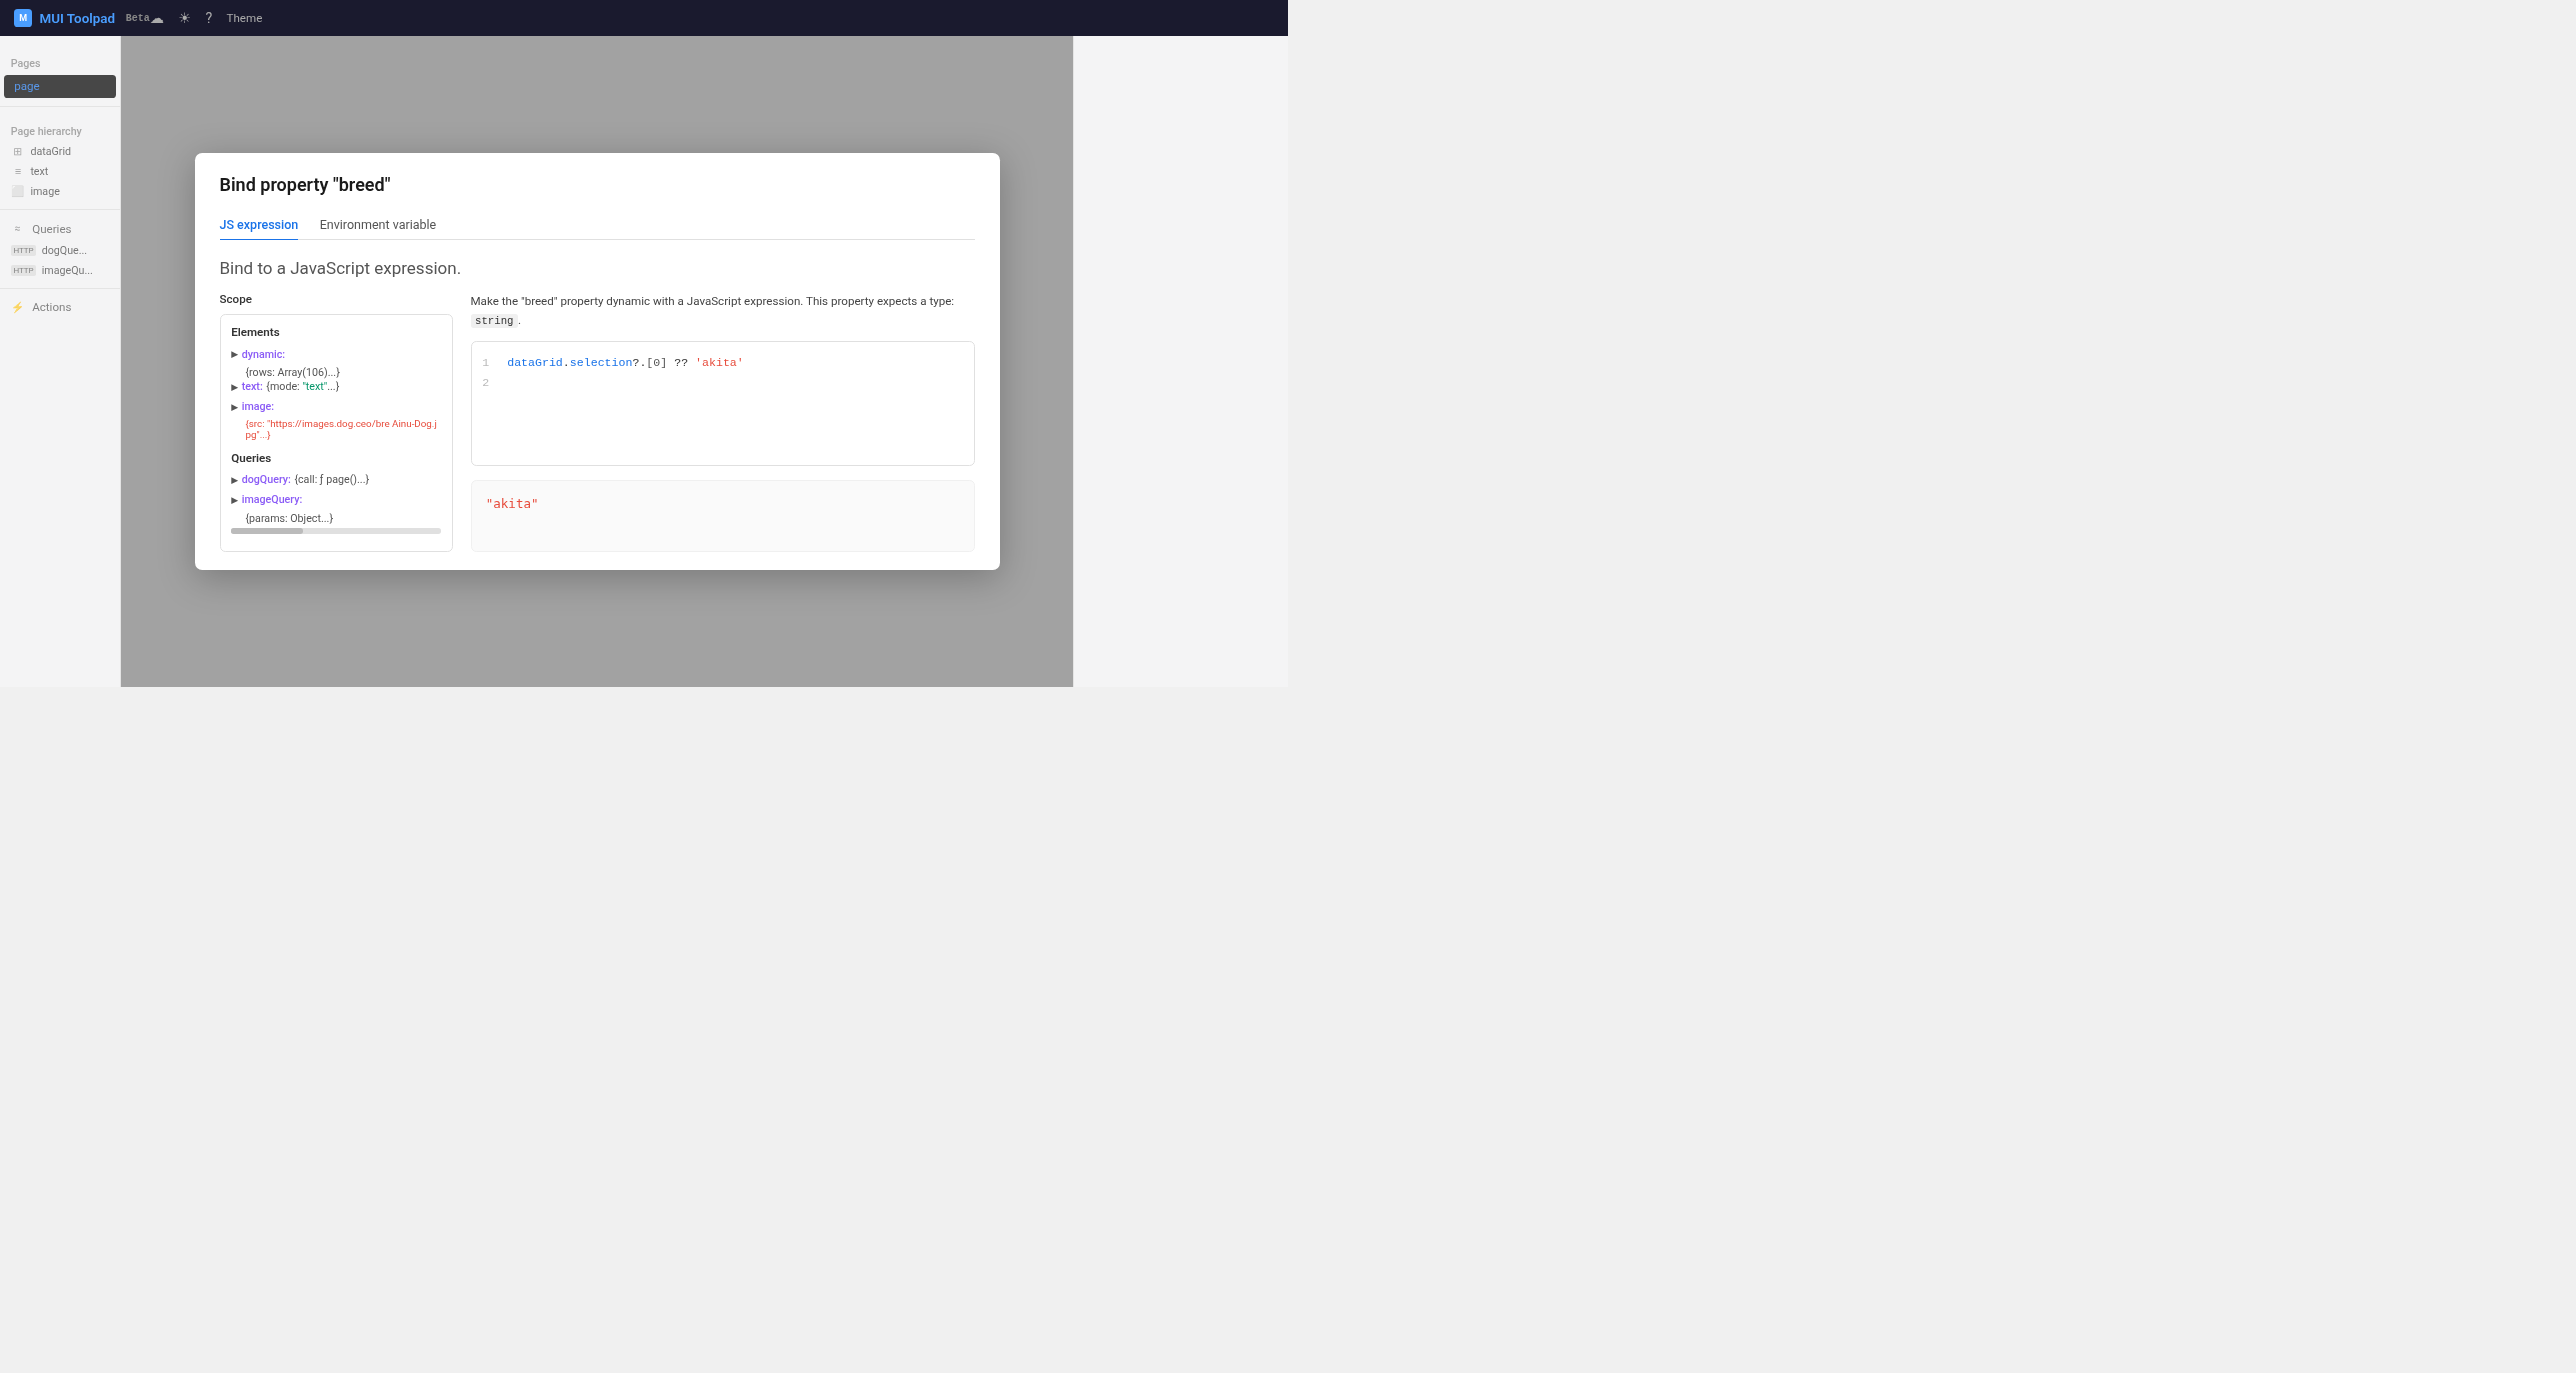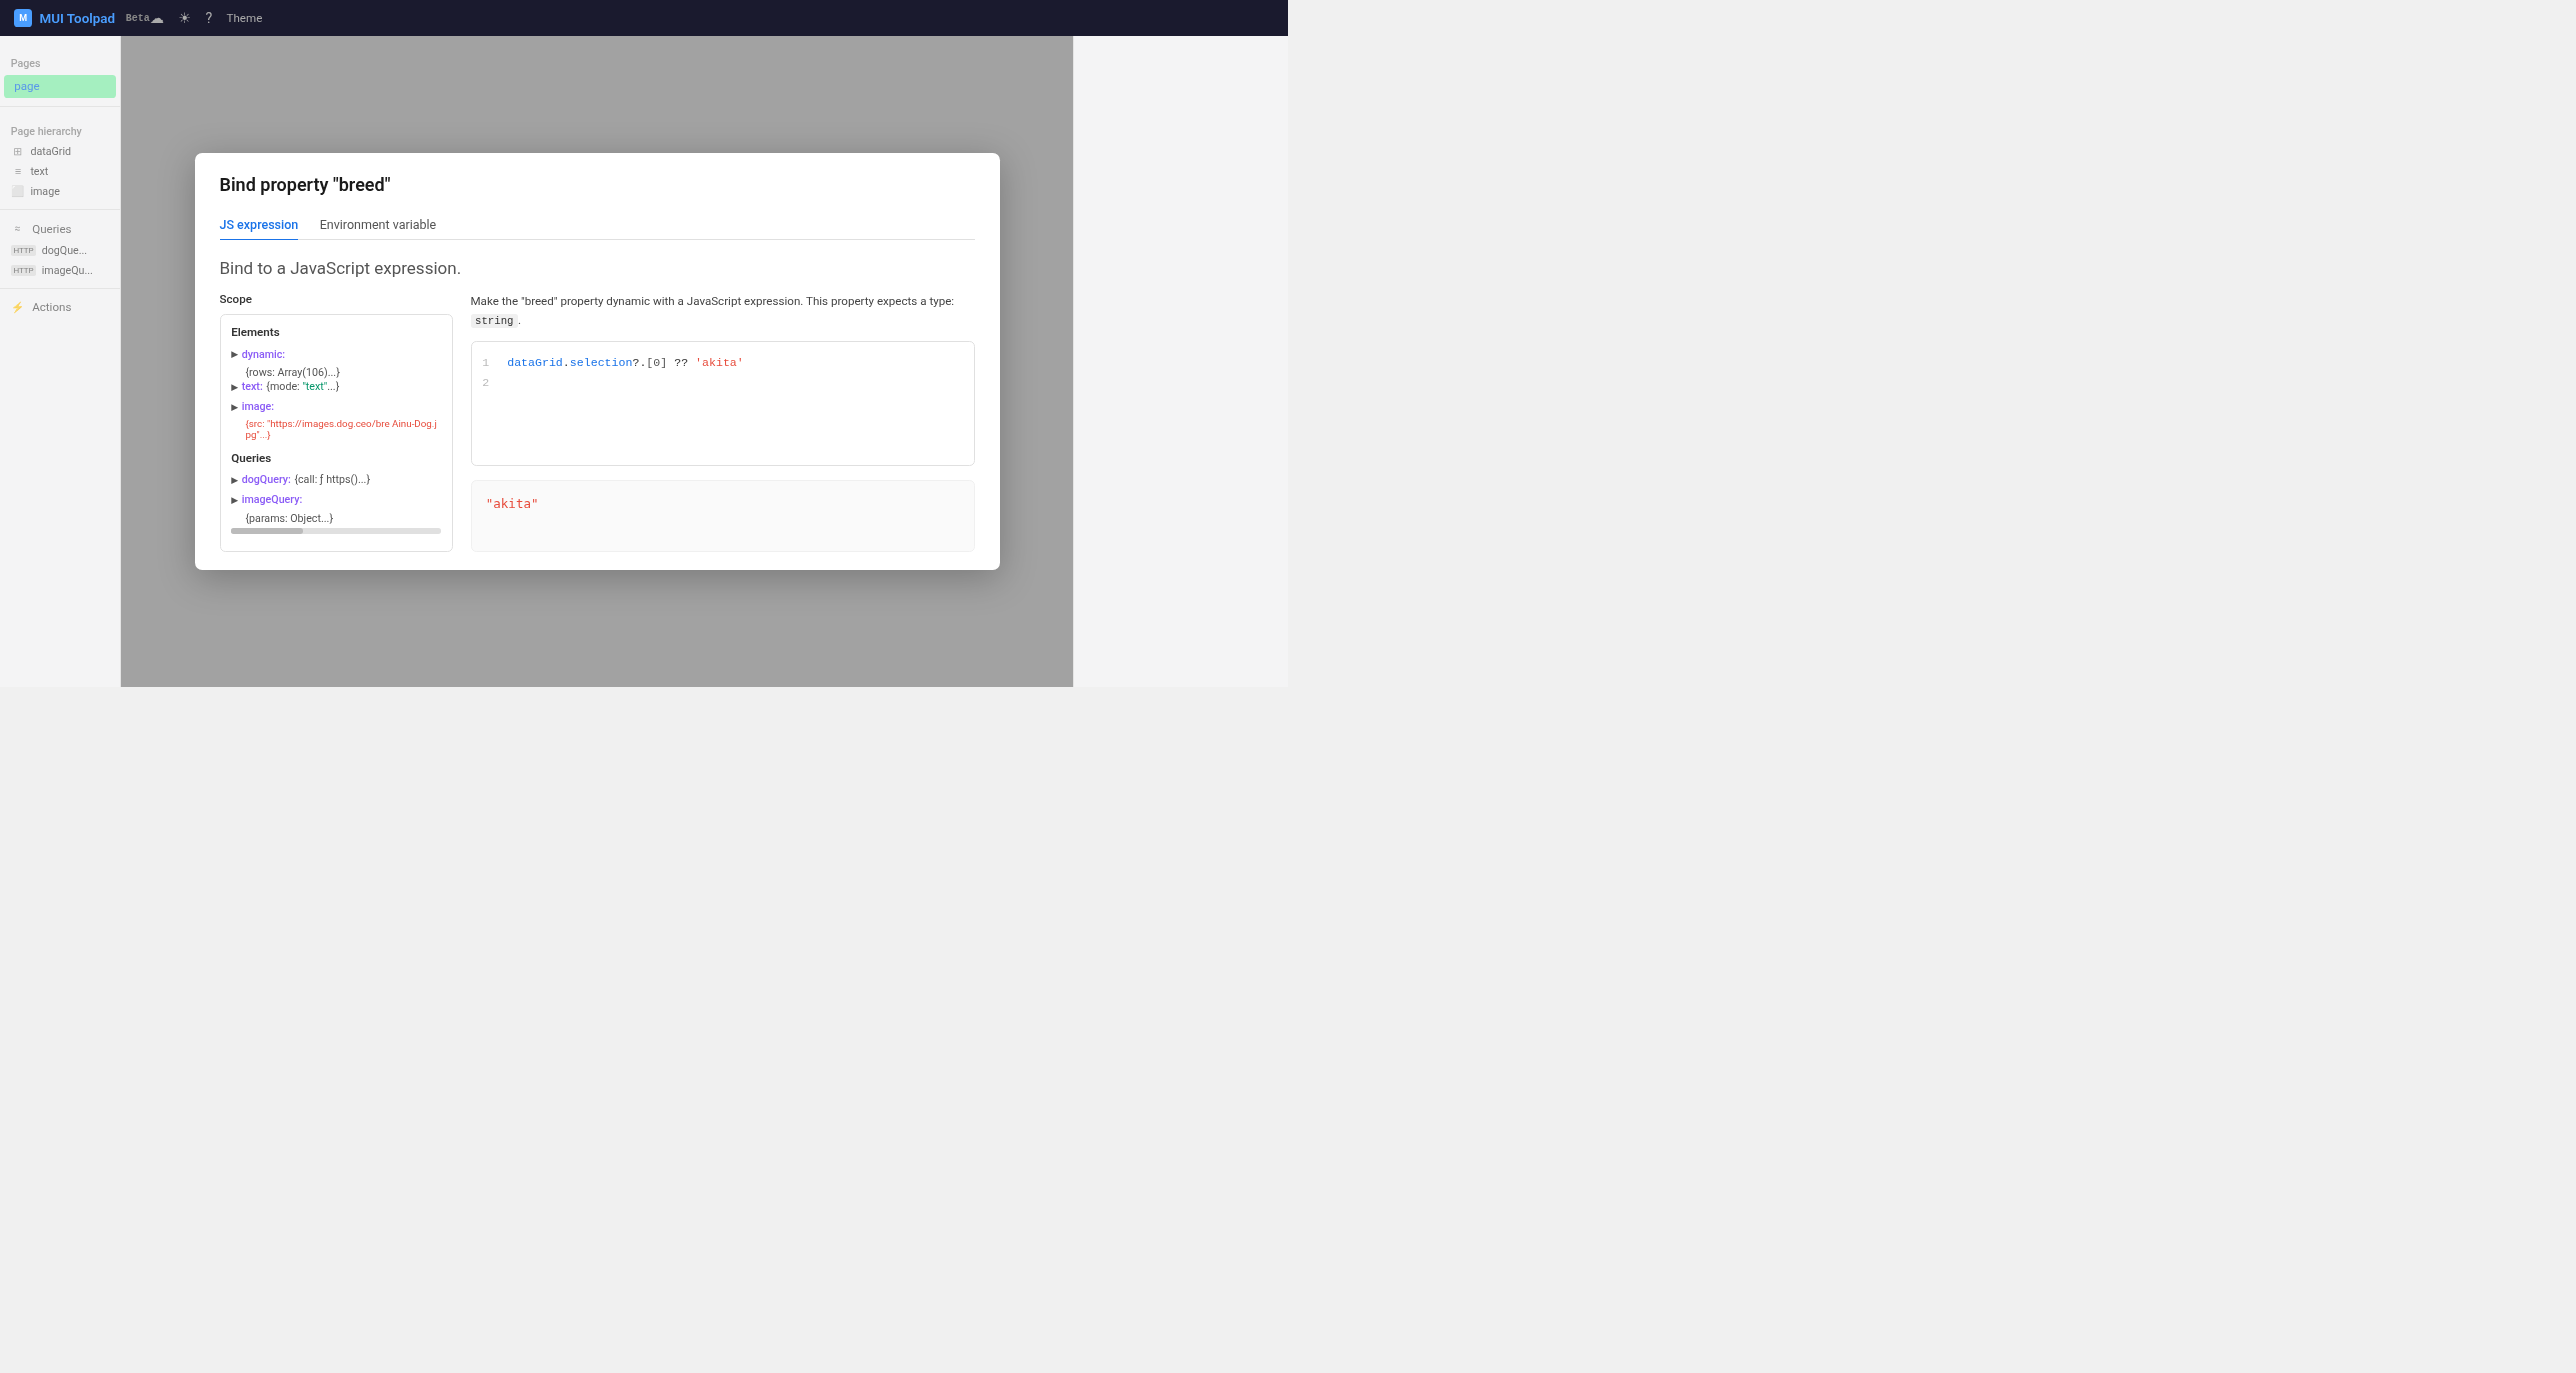--- a/index.html
+++ b/index.html
@@ -101,21 +101,21 @@
     }
     .sidebar-item {
       padding: 4.5px 10.7px;
       font-size: 11.6px;
       color: #333;
       cursor: pointer;
       border-radius: 3.6px;
       margin: 0.9px 3.6px;
     }
     .sidebar-item.active {
-      background: #86efac;
+      background: #000000;
       color: #1a73e8;
     }
     .sidebar-divider {
       height: 0.9px;
       background: #e0e0e0;
       margin: 7.2px 0;
     }
     .sidebar-item-with-icon {
       display: flex;
       align-items: center;
@@ -510,21 +510,21 @@
                 </div>
 
                 <div class="scope-queries-section">
                   <div class="scope-section-title">
                     <span>Queries</span>
                   </div>
 
                   <div class="scope-tree-item">
                     <span class="scope-tree-arrow">▶</span>
                     <span class="scope-item-name"> dogQuery:</span>
-                    <span class="scope-item-value"> {call: ƒ https()...}</span>
+                    <span class="scope-item-value"> {call: ƒ page()...}</span>
                   </div>
 
                   <div class="scope-tree-item">
                     <span class="scope-tree-arrow">▶</span>
                     <span class="scope-item-name"> imageQuery:</span>
                   </div>
                   <div class="scope-item-indent scope-item-value">
                     {params: Object...}
                   </div>
                 </div>

